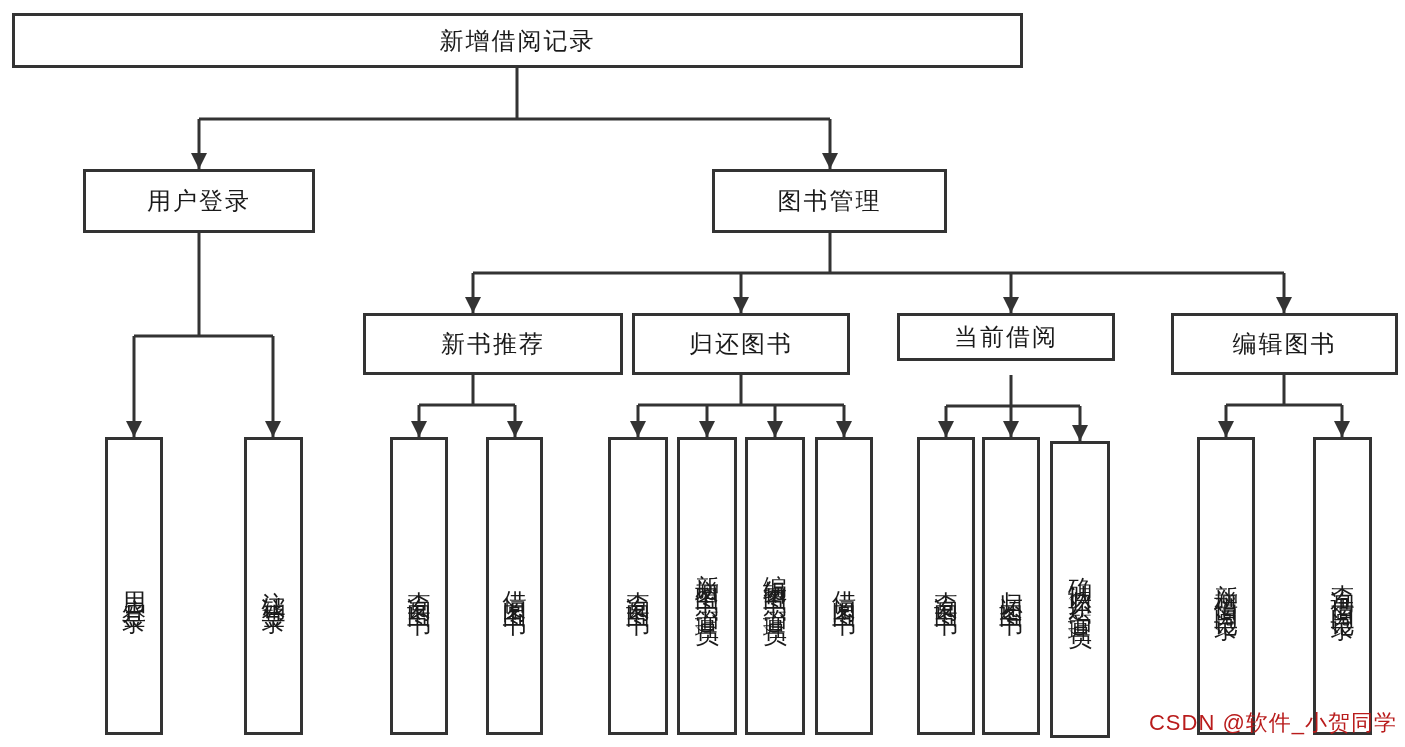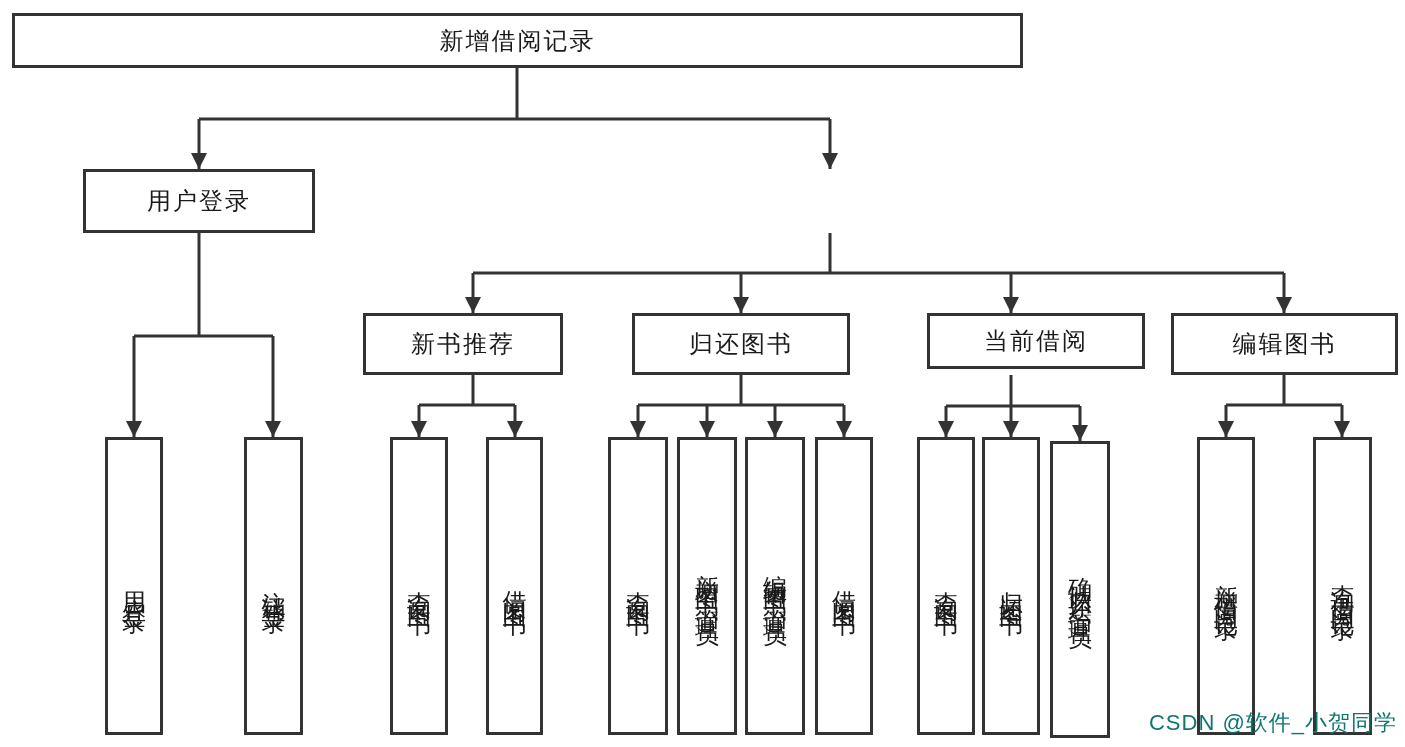--- a/index.html
+++ b/index.html
@@ -42,21 +42,21 @@
     text-orientation: mixed;
     font-size: 24px;
     letter-spacing: 7px;
     line-height: 1;
   }
   #watermark {
     position: absolute;
     right: 8px;
     top: 708px;
     font-size: 22px;
-    color: #0f766e;
+    color: #b91c1c;
     letter-spacing: 1px;
     white-space: nowrap;
     z-index: 3;
   }
   .wire {
     stroke: #333333;
     stroke-width: 3;
     fill: none;
   }
 </style>
@@ -102,24 +102,25 @@
     <path class="wire" d="M1080,406 L1080,441" marker-end="url(#arrow)"></path>
 
     <path class="wire" d="M1284,375 L1284,405 M1226,405 L1342,405"></path>
     <path class="wire" d="M1226,405 L1226,437" marker-end="url(#arrow)"></path>
     <path class="wire" d="M1342,405 L1342,437" marker-end="url(#arrow)"></path>
   </svg>
 
   <div class="box h" style="left:12px;top:13px;width:1011px;height:55px">新增借阅记录</div>
 
   <div class="box h" style="left:83px;top:169px;width:232px;height:64px">用户登录</div>
+  <div class="box h" style="left:712px;top:169px;width:235px;height:64px">图书管理</div>
 
-  <div class="box h" style="left:363px;top:313px;width:200px;height:62px">新书推荐</div>
+  <div class="box h" style="left:363px;top:313px;width:260px;height:62px">新书推荐</div>
   <div class="box h" style="left:632px;top:313px;width:218px;height:62px">归还图书</div>
-  <div class="box h" style="left:927px;top:313px;width:218px;height:56px">当前借阅</div>
+  <div class="box h" style="left:897px;top:313px;width:218px;height:48px">当前借阅</div>
   <div class="box h" style="left:1171px;top:313px;width:227px;height:62px">编辑图书</div>
 
   <div class="box v" style="left:105px;top:437px;width:58px;height:298px">用户登录</div>
   <div class="box v" style="left:244px;top:437px;width:59px;height:298px">注销登录</div>
 
   <div class="box v" style="left:390px;top:437px;width:58px;height:298px">查询图书</div>
   <div class="box v" style="left:486px;top:437px;width:57px;height:298px">借阅图书</div>
 
   <div class="box v" style="left:608px;top:437px;width:60px;height:298px">查询图书</div>
   <div class="box v" style="left:677px;top:437px;width:60px;height:298px">新增图书（管理员）</div>

